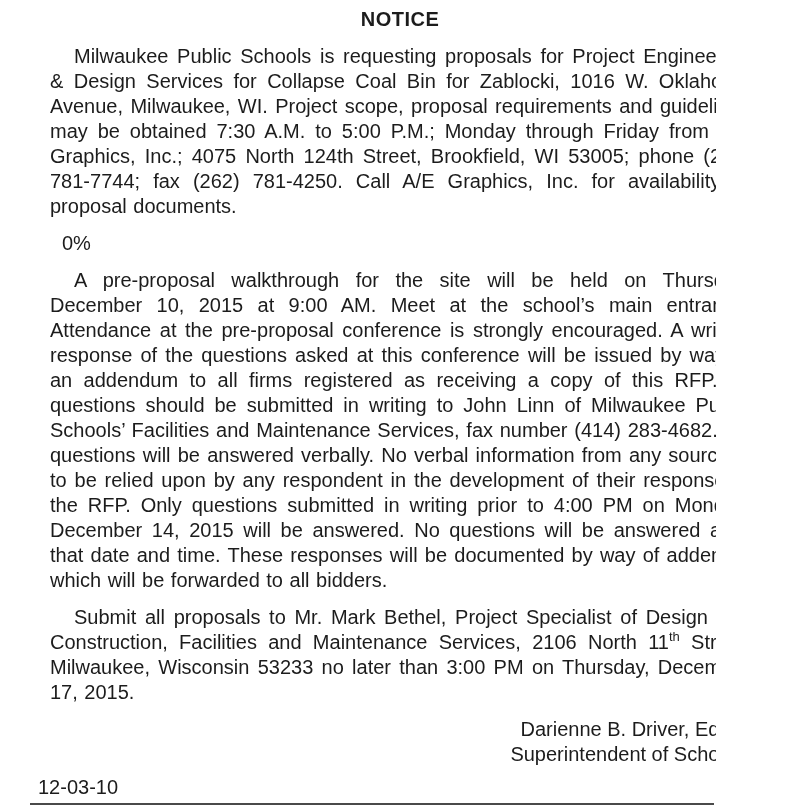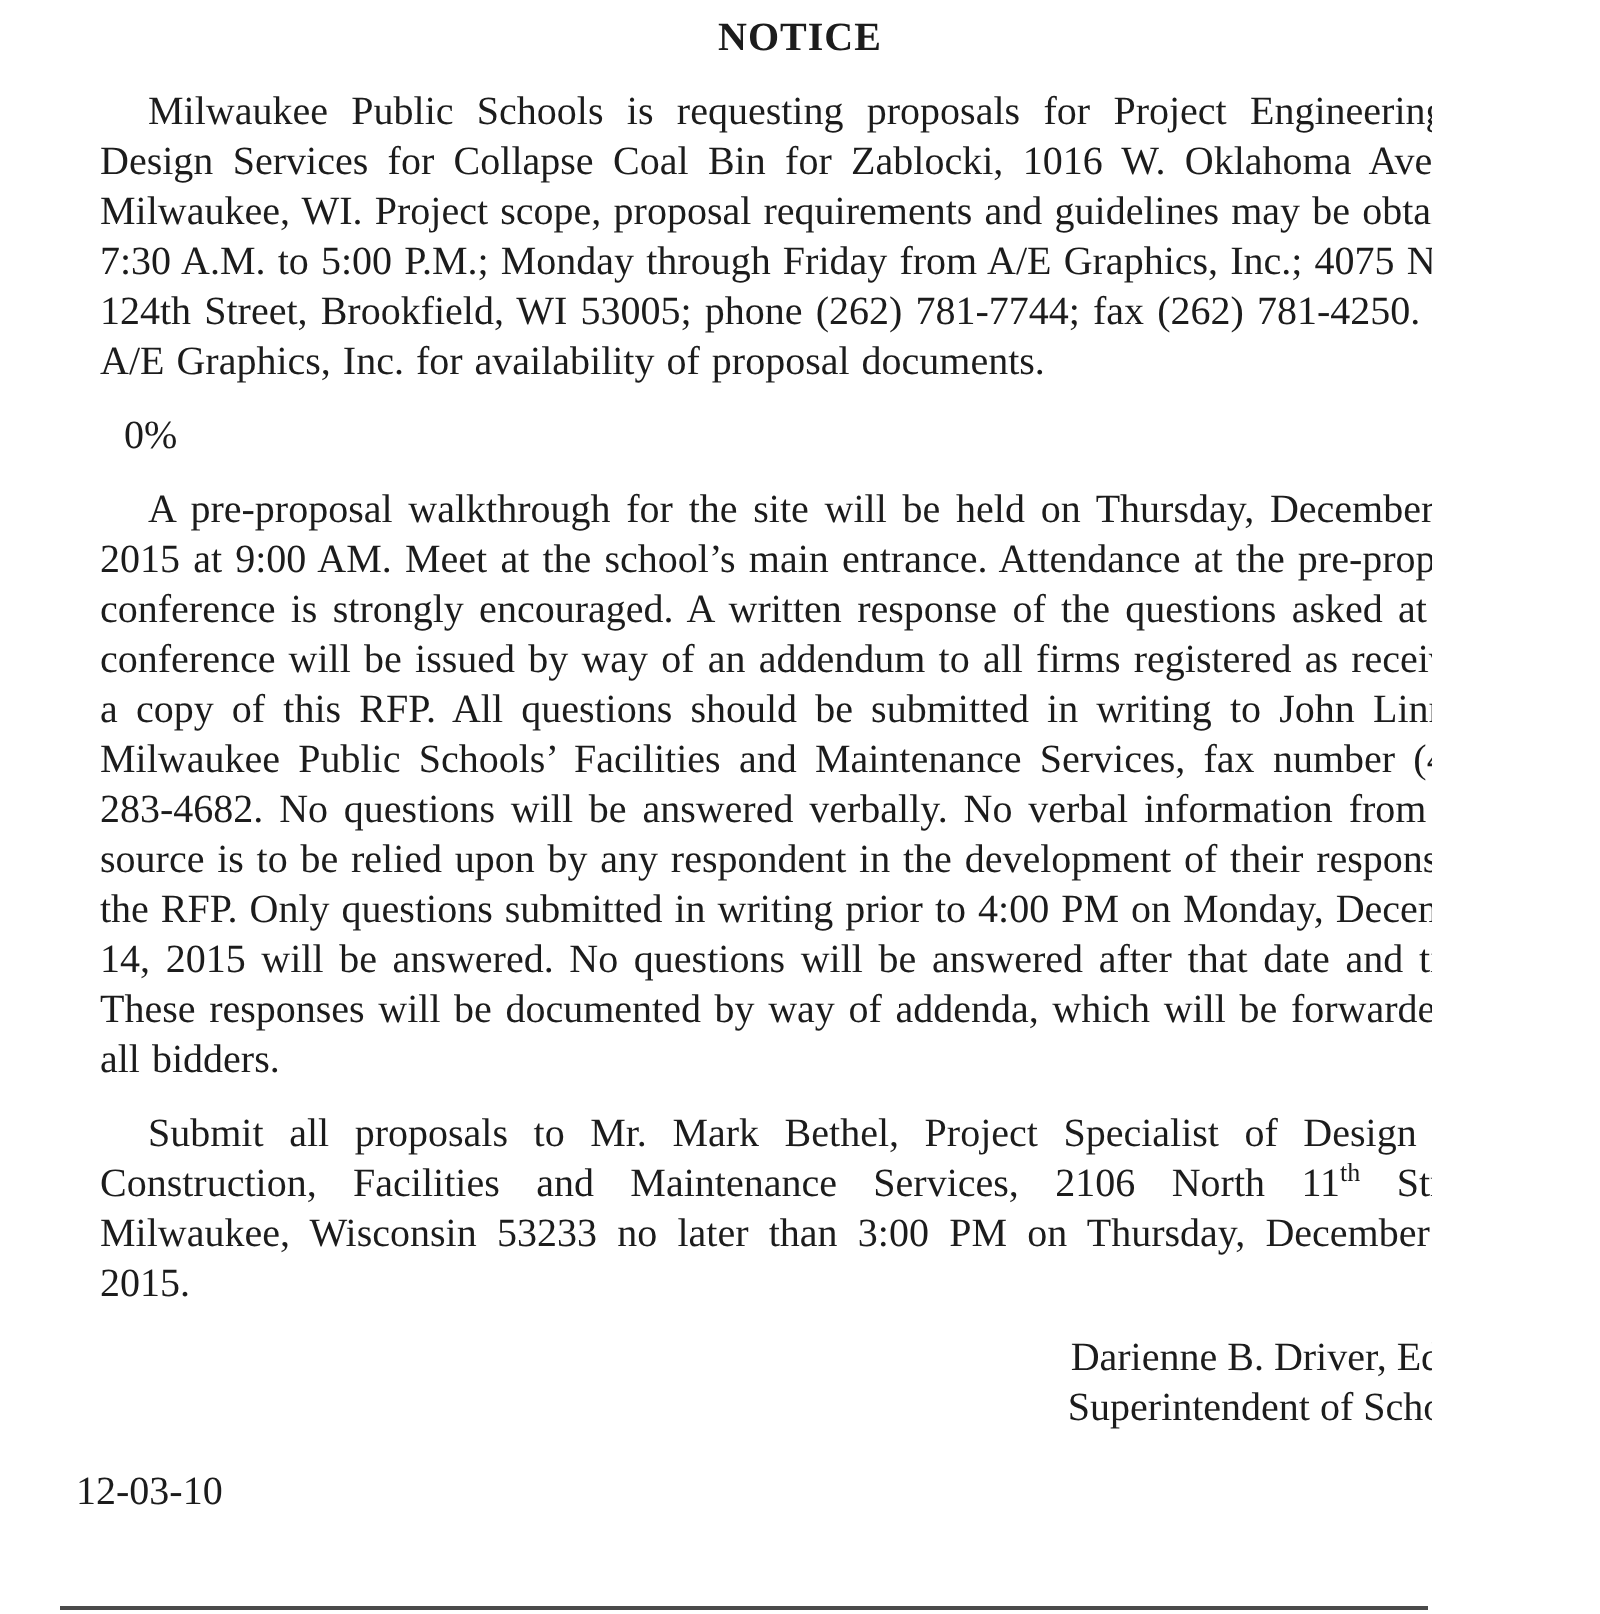--- a/index.html
+++ b/index.html
@@ -5,21 +5,21 @@
   html, body {
     margin: 0;
     padding: 0;
     background: #ffffff;
   }
   .page {
     position: relative;
     width: 716px;
     height: 807px;
     background: #ffffff;
-    font-family: Liberation Serif, serif;
+    font-family: Liberation Sans, sans-serif;
     color: #1c1c1c;
     overflow: hidden;
   }
   .content {
     position: absolute;
     left: 38px;
     top: 6px;
     width: 724px;
   }
   .doc-title {
@@ -54,21 +54,21 @@
   .signature {
     margin-top: 0;
     margin-right: 17px;
     font-size: 20px;
     line-height: 25px;
     text-align: right;
   }
   .footer-date {
     position: absolute;
     left: 38px;
-    top: 734px;
+    top: 775px;
     font-size: 20px;
     line-height: 25px;
   }
   .bottom-rule {
     position: absolute;
     left: 30px;
     right: 2px;
     top: 803px;
     height: 2px;
     background: #4a4a4a;

